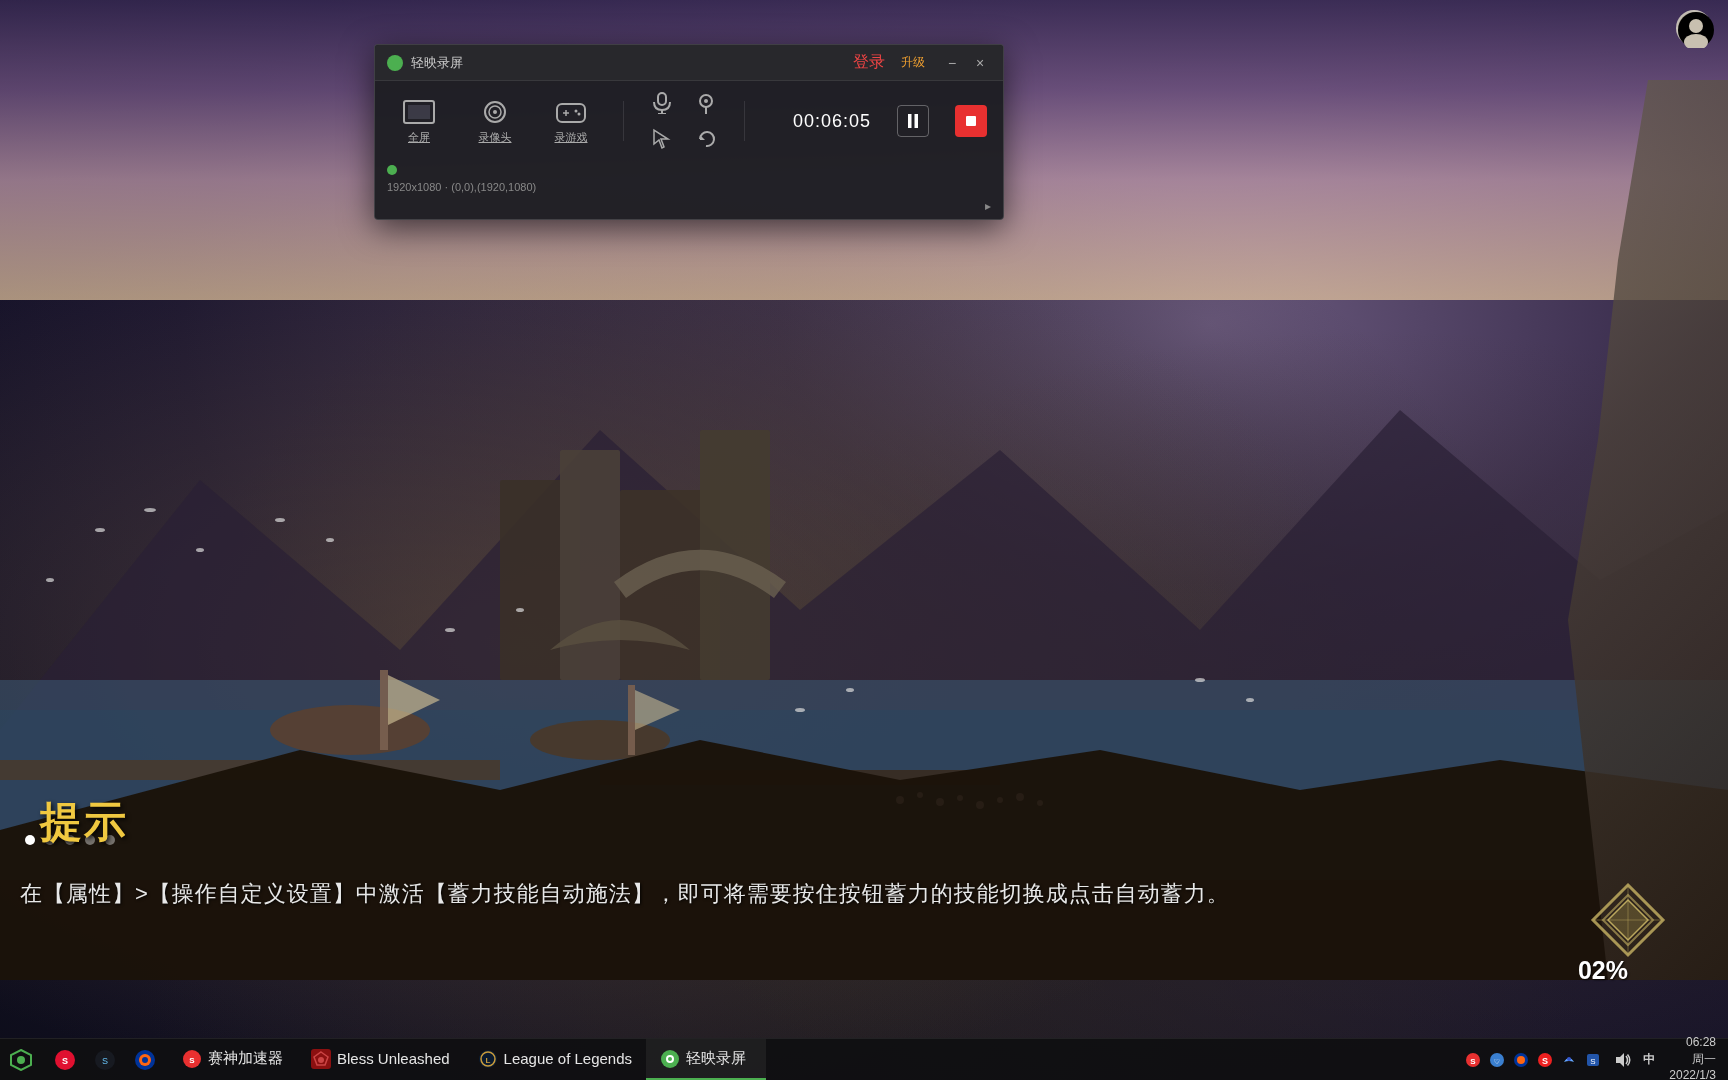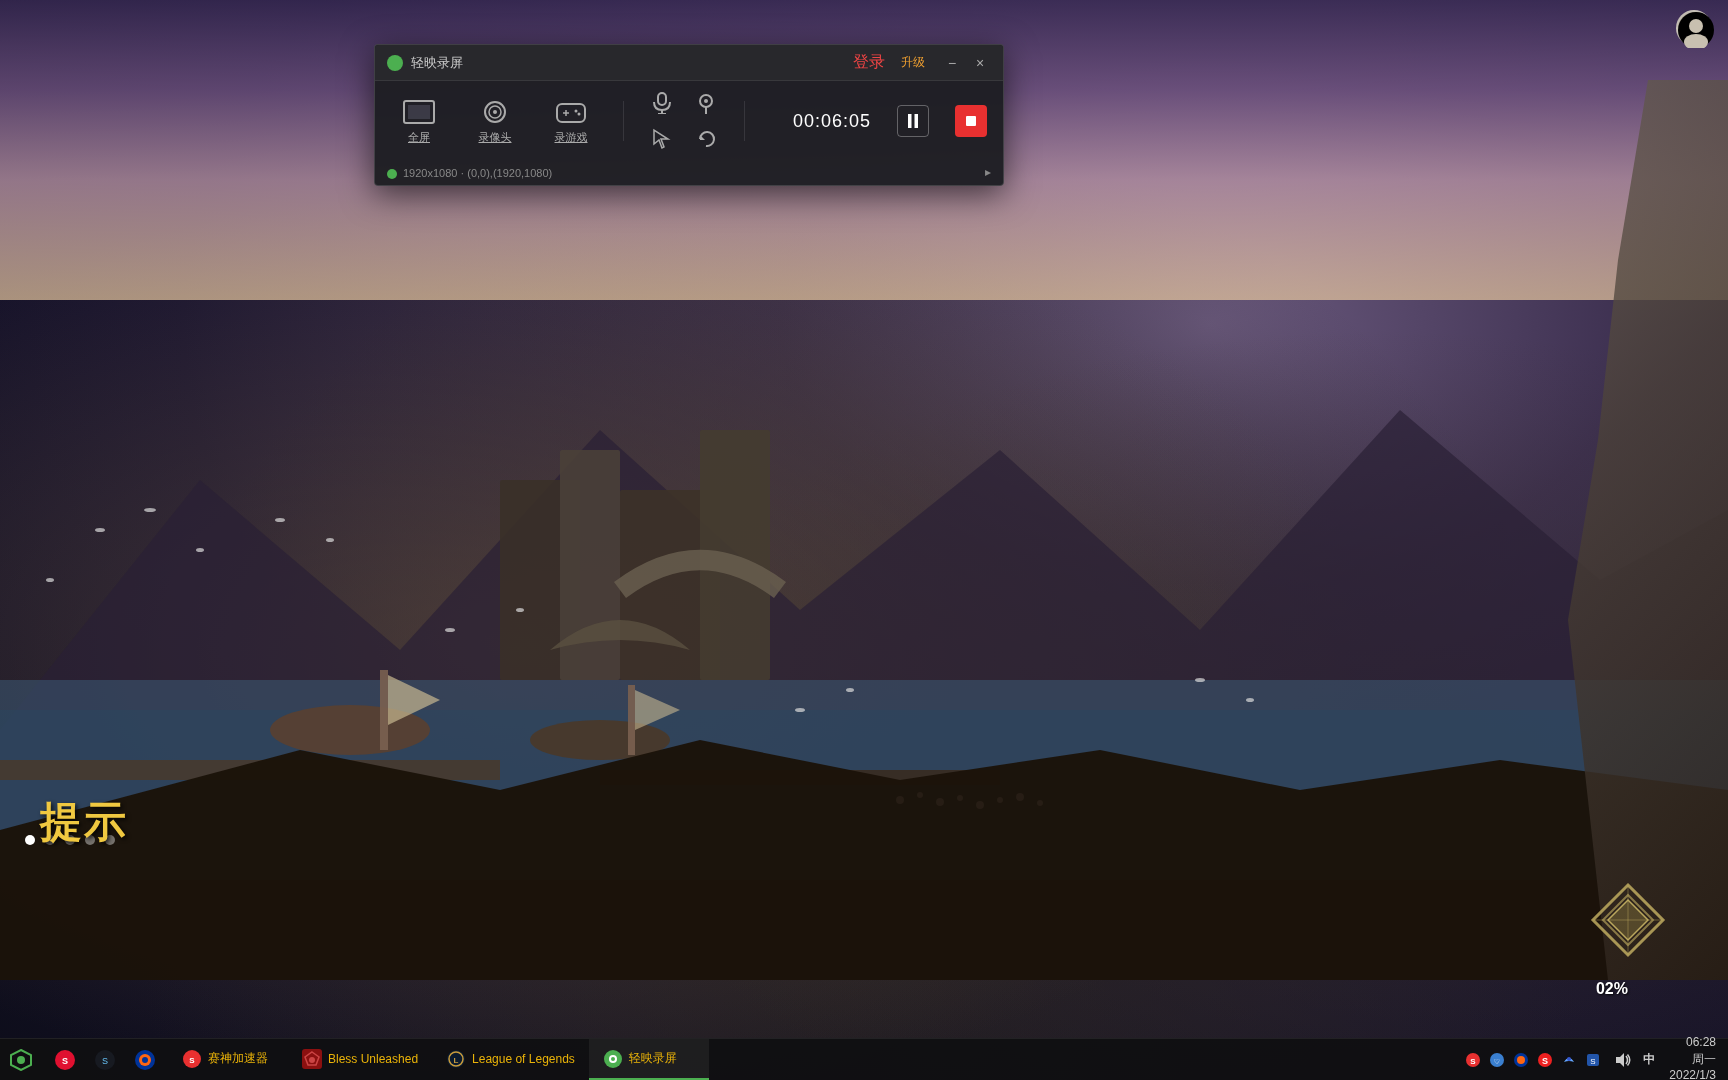--- a/index.html
+++ b/index.html
@@ -83,23 +83,23 @@
       position: absolute;
       bottom: 120px;
       right: 60px;
       width: 80px;
       height: 80px;
     }
 
     
     .progress-indicator {
       position: absolute;
-      bottom: 82px;
+      bottom: 95px;
       right: 100px;
-      font-size: 16px;
+      font-size: 25px;
       color: #ffffff;
       font-weight: bold;
       text-shadow: 1px 1px 2px rgba(0,0,0,0.8);
       text-align: right;
     }
 
     
     .dots-nav {
       position: absolute;
       bottom: 235px;
@@ -293,22 +293,23 @@
       display: flex;
       align-items: center;
       justify-content: center;
       font-size: 14px;
     }
 
     
     .window-statusbar {
       padding: 4px 12px 6px;
       display: flex;
-      align-items: flex-end;
+      align-items: flex-start;
       gap: 6px;
+      flex-direction: column;
     }
 
     .status-indicator {
       width: 10px;
       height: 10px;
       border-radius: 50%;
       background: #4CAF50;
       flex-shrink: 0;
     }
 
@@ -375,22 +376,22 @@
     .taskbar-item-icon {
       width: 20px;
       height: 20px;
       flex-shrink: 0;
       display: flex;
       align-items: center;
       justify-content: center;
     }
 
     .taskbar-item-label {
-      font-size: 12px;
-      color: #eab308;
+      font-size: 15px;
+      color: #e5e5e5;
       white-space: nowrap;
     }
 
     
     .quick-icons {
       display: flex;
       gap: 2px;
       padding: 0 4px;
     }
 
@@ -544,20 +545,21 @@
 
   <div class="dots-nav">
     <div class="dot active"></div>
     <div class="dot"></div>
     <div class="dot"></div>
     <div class="dot"></div>
     <div class="dot"></div>
   </div>
 
   <div class="hud-hint-title">提示</div>
+  <div class="hud-hint-text">在【属性】&gt;【操作自定义设置】中激活【蓄力技能自动施法】，即可将需要按住按钮蓄力的技能切换成点击自动蓄力。</div>
 
   <div class="diamond-logo">
     <svg viewBox="0 0 80 80" width="80" height="80">
       <polygon points="40,5 75,40 40,75 5,40" fill="none" stroke="rgba(200,180,100,0.8)" stroke-width="3"></polygon>
       <polygon points="40,15 65,40 40,65 15,40" fill="none" stroke="rgba(200,180,100,0.6)" stroke-width="2"></polygon>
       <path d="M40,20 L60,40 L40,60 L20,40 Z" fill="rgba(180,160,80,0.3)" stroke="rgba(200,180,100,0.9)" stroke-width="1.5"></path>
       <line x1="40" y1="5" x2="40" y2="75" stroke="rgba(200,180,100,0.4)" stroke-width="1"></line>
       <line x1="5" y1="40" x2="75" y2="40" stroke="rgba(200,180,100,0.4)" stroke-width="1"></line>
     </svg>
   </div>

